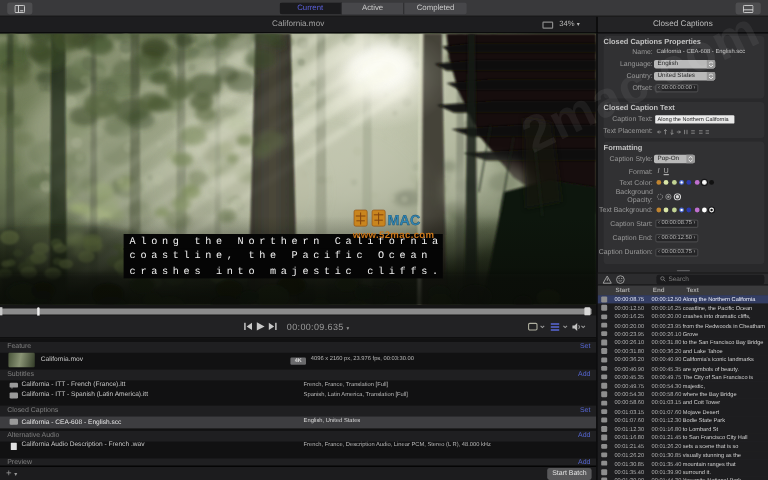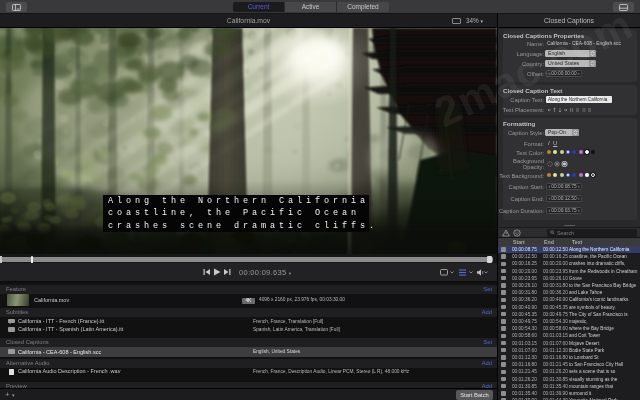--- a/index.html
+++ b/index.html
@@ -644,21 +644,39 @@
           <ellipse cx="366" cy="216" rx="9" ry="6" fill="#161e11" opacity="0.75"></ellipse>
           <ellipse cx="36" cy="214" rx="10" ry="7" fill="#0a0e07" opacity="0.80"></ellipse>
           <ellipse cx="227" cy="219" rx="14" ry="10" fill="#161e11" opacity="0.83"></ellipse>
           <ellipse cx="208" cy="219" rx="8" ry="5" fill="#0f140b" opacity="0.92"></ellipse>
           <ellipse cx="142" cy="227" rx="12" ry="8" fill="#161e11" opacity="0.76"></ellipse>
         </g>
 <rect x="0" y="152" width="497" height="74" fill="url(#botfade)"></rect>
 </svg>
     <div class="cap" style="top:167px;">Along the Northern California</div>
     <div class="cap" style="top:179.3px;">coastline, the Pacific Ocean</div>
-    <div class="cap" style="top:191.6px;">crashes scene dramatic cliffs.</div>
+    <div class="cap" style="top:191.6px;">crashes into majestic cliffs.</div>
+    <div class="abs" style="left:294px;top:146px;">
+      <svg width="75" height="28" viewBox="0 0 75 28">
+        <g fill="#c9851e" stroke="#8a4a10" stroke-width="0.5">
+          <rect x="1" y="1" width="11" height="13.5" rx="1.5"></rect>
+          <rect x="16" y="1" width="11" height="13.5" rx="1.5"></rect>
+        </g>
+        <g stroke="#7a3c0c" stroke-width="0.9" opacity="0.85">
+          <line x1="2.5" y1="6" x2="10.5" y2="6"></line>
+            <line x1="6.5" y1="3" x2="6.5" y2="13"></line>
+            <line x1="3" y1="10" x2="10" y2="10"></line>
+          <line x1="17.5" y1="5" x2="25.5" y2="5"></line>
+            <line x1="21.5" y1="3" x2="21.5" y2="13"></line>
+            <line x1="18" y1="9.5" x2="25" y2="9.5"></line>
+        </g>
+        <text x="29" y="13.5" font-family="Liberation Sans" font-weight="bold" font-size="12" fill="#2f86b5" stroke="#184a66" stroke-width="0.3">MAC</text>
+        <text x="0" y="24.5" font-family="Liberation Sans" font-weight="bold" font-size="8" fill="#c9761a" letter-spacing="0.3">www.52mac.com</text>
+      </svg>
+    </div>
   </div>
 
   <div id="scrubwrap" class="abs">
     <div id="scrub"></div>
     <div class="abs" style="left:0px;top:2px;width:2px;height:7px;background:#c8c8c8;"></div>
       <div class="abs" style="left:31px;top:1.5px;width:2px;height:8px;background:#f0f0f0;border-radius:1px;"></div>
     <div class="abs" style="left:487px;top:2px;width:5px;height:7px;background:#d8d8d8;border-radius:1px;"></div>
   </div>
 
   <div id="transport" class="abs">

